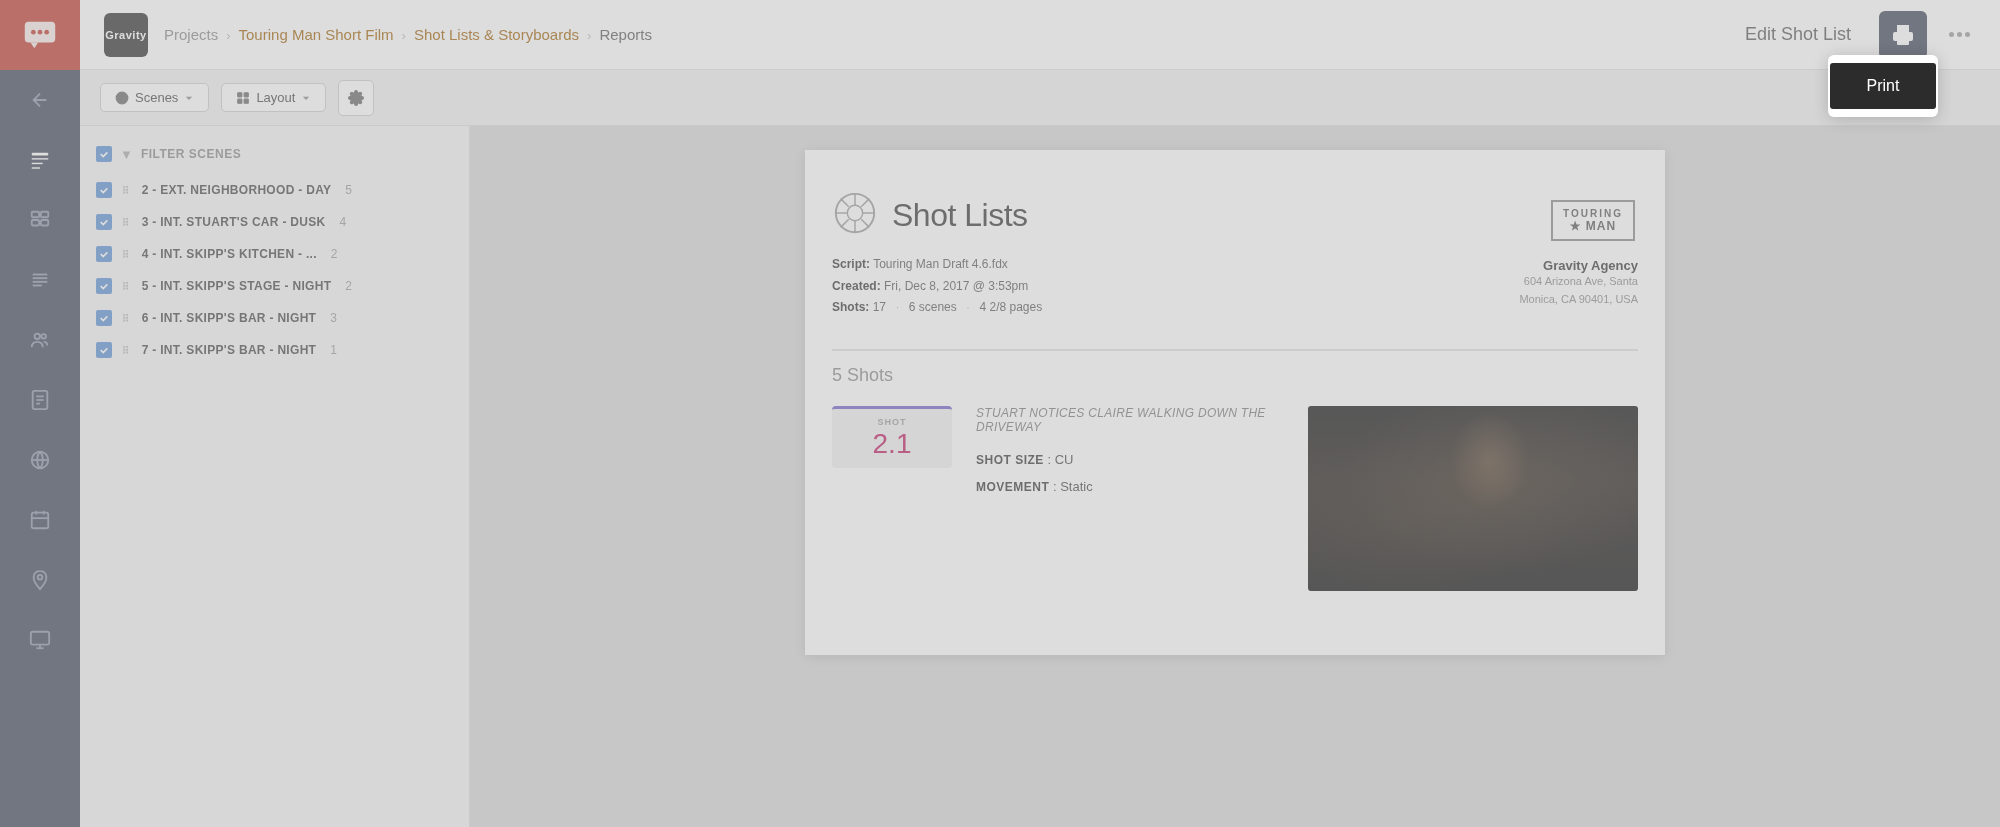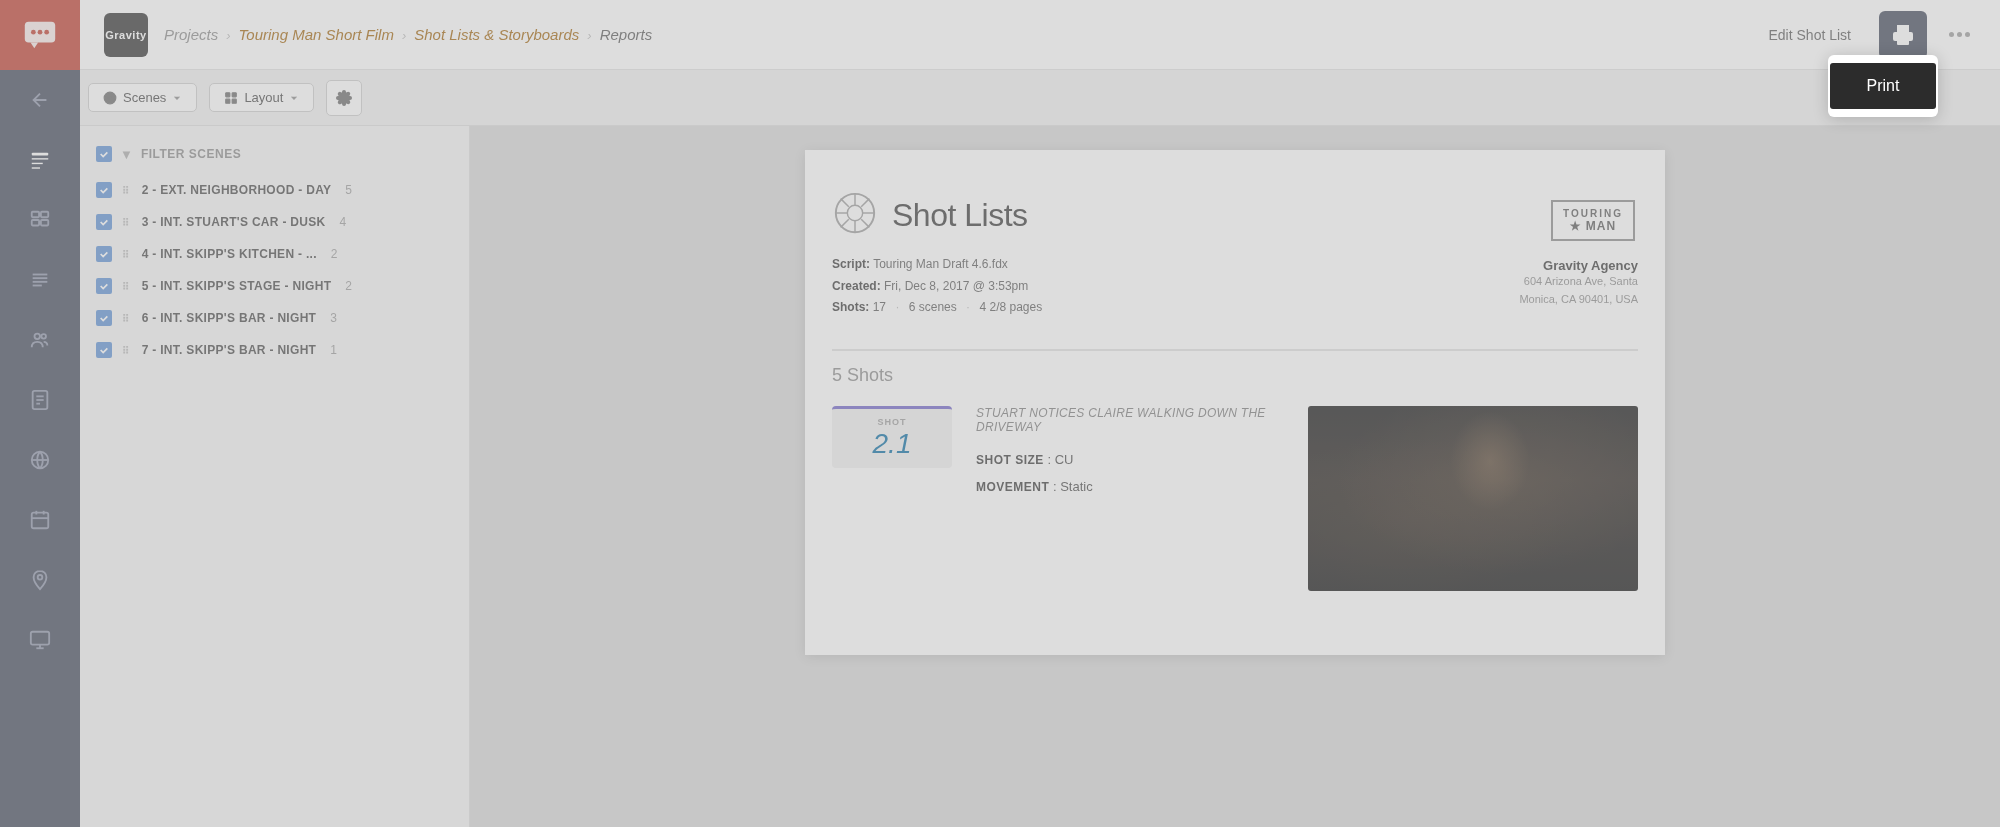--- a/index.html
+++ b/index.html
@@ -72,37 +72,36 @@
       margin-right: 16px;
       letter-spacing: 0.5px;
     }
     .breadcrumb {
       display: flex;
       align-items: flex-end;
       gap: 8px;
       font-size: 15px;
       color: #888;
       flex: 1;
-      font-style: italic;
     }
     .breadcrumb a {
       color: #888;
       text-decoration: none;
       cursor: pointer;
     }
     .breadcrumb .sep { color: #bbb; font-size: 13px; }
     .breadcrumb .current { color: #555; }
     .breadcrumb .link-blue { color: #a16207; }
     .navbar-actions {
       display: flex;
       align-items: center;
       gap: 16px;
     }
     .btn-edit-shot {
-      font-size: 14px;
+      font-size: 18px;
       color: #555;
       text-decoration: none;
       cursor: pointer;
       padding: 6px 12px;
     }
     .btn-print {
       width: 48px;
       height: 48px;
       background: #3d4457;
       border-radius: 6px;
@@ -125,21 +124,21 @@
       background: #999;
       border-radius: 50%;
     }
 
     
     .toolbar {
       height: 56px;
       background: #f0f0f0;
       display: flex;
       align-items: center;
-      padding: 0 8px;
+      padding: 0 20px;
       gap: 12px;
       border-bottom: 1px solid #ddd;
       flex-shrink: 0;
     }
     .toolbar-btn {
       display: flex;
       align-items: center;
       gap: 6px;
       padding: 6px 14px;
       border: 1px solid #ccc;
@@ -348,23 +347,22 @@
     .shot-label {
       font-size: 9px;
       text-transform: uppercase;
       color: #999;
       letter-spacing: 1px;
       font-weight: 600;
     }
     .shot-number {
       font-size: 28px;
       font-weight: 300;
-      color: #0369a1;
+      color: #be185d;
       line-height: 1.2;
-      font-style: italic;
     }
     .shot-description-row {
       font-size: 12px;
       font-style: italic;
       color: #777;
       text-transform: uppercase;
       letter-spacing: 0.3px;
       margin-bottom: 16px;
       padding-bottom: 0;
     }

